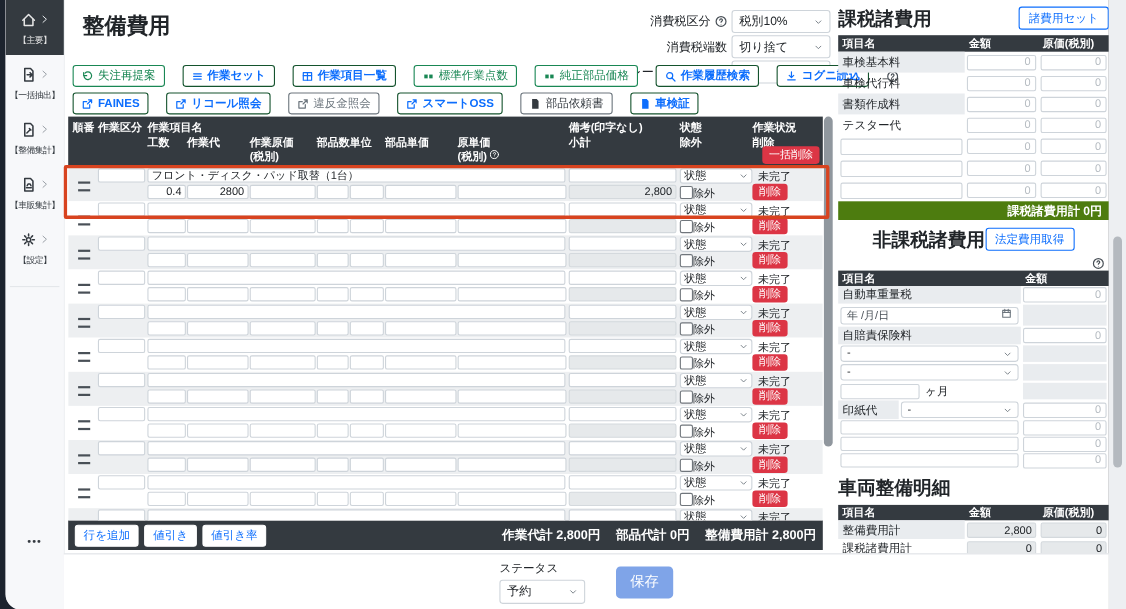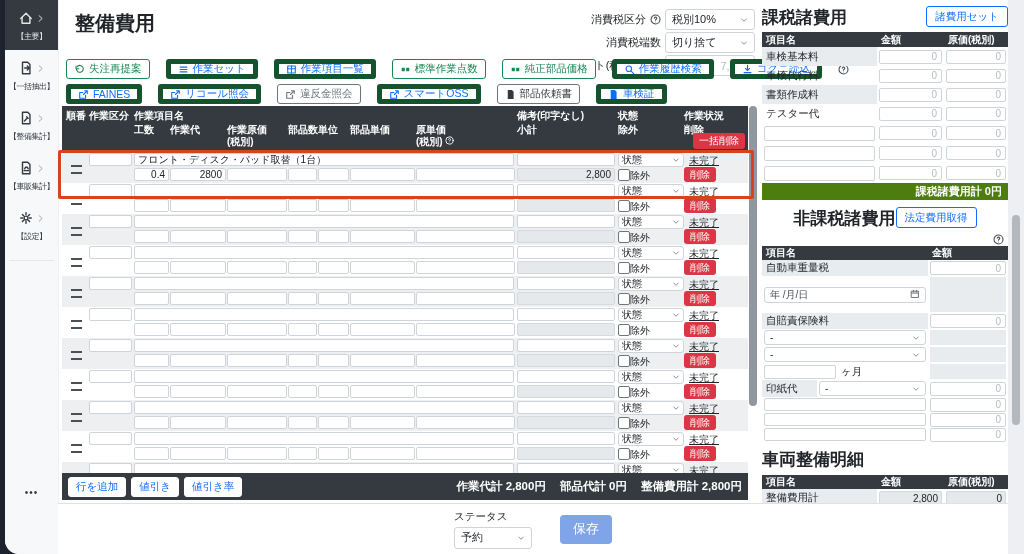--- a/index.html
+++ b/index.html
@@ -32,39 +32,39 @@
   .sel .ic{color:#6c757d;}
   .tcsel{width:90px;height:21px;font-size:11px;padding:0 6px;}
   .tcin{width:90px;height:21px;font-size:11px;border:1px solid #ced4da;border-radius:3px;box-sizing:border-box;text-align:right;padding:0 6px;color:#212529;}
   .tcin::placeholder{color:#b6bcc2;}
   
   .toolbar{position:absolute;left:8px;display:flex;gap:16px;align-items:center;}
   #tb1{top:59px;}
   #tb2{top:84px;}
   .tbtn{display:inline-flex;align-items:center;gap:4px;background:#fff;border-radius:3px;font-size:10.5px;padding:2px 7px;height:20px;cursor:pointer;font-family:inherit;box-sizing:border-box;}
   .tbtn.success{border:1px solid #198754;color:#198754;}
-  .tbtn.primary{border:5px solid #14532d;color:#0d6efd;}
+  .tbtn.primary{border:1px solid #14532d;color:#0d6efd;font-weight:bold;}
   .tbtn.secondary{border:1px solid #6c757d;color:#6c757d;}
   .tbtn.dark{border:1px solid #6c757d;color:#343a40;}
   
   .worktable{position:absolute;left:4px;top:106px;width:686px;}
   .whead{position:relative;height:46px;background:#343a40;color:#fff;font-size:10px;font-weight:600;}
   .wh{position:absolute;white-space:nowrap;}
   .bulkbtn{position:absolute;right:3px;bottom:3px;background:#dc3545;color:#fff;border:none;border-radius:3px;font-size:10px;padding:1px 6px;cursor:pointer;font-family:inherit;}
   .wbody{position:relative;height:321px;overflow:hidden;background:#fff;}
   .wrow{position:relative;height:31px;background:#fff;}
   .wrow.stripe{background:#edeff1;}
   .drag{position:absolute;left:9px;top:13px;width:11px;height:5px;border-top:2px solid #495057;border-bottom:2px solid #495057;cursor:grab;}
   .winp{position:absolute;height:13px;border:1px solid #ced4da;border-radius:2px;font-size:10px;padding:0 3px;box-sizing:border-box;color:#212529;background:#fff;font-family:inherit;}
   .winp.l1{top:1px;}
   .winp.l2{top:16px;}
   .winp.num{text-align:right;}
   .ro{position:absolute;height:13px;background:#e6e9eb;border:1px solid #d4d9dd;border-radius:2px;box-sizing:border-box;font-size:10px;text-align:right;padding:0 3px;color:#212529;line-height:12px;}
   .statsel{position:absolute;top:1px;left:556px;width:66px;height:14px;font-size:10px;padding:0 3px;}
-  .incomp{position:absolute;top:2px;left:627px;font-size:10px;color:#212529;text-decoration:underline;}
+  .incomp{position:absolute;top:2px;left:627px;font-size:10px;color:#212529;}
   .cb{position:absolute;top:17px;left:556px;width:10px;height:10px;border:1px solid #70767c;border-radius:2px;background:#fff;cursor:pointer;}
   .cbl{position:absolute;top:17px;left:568px;font-size:10px;color:#212529;}
   .delbtn{position:absolute;top:15px;left:622px;background:#dc3545;color:#fff;border:none;border-radius:3px;font-size:10px;padding:1px 6px;height:15px;line-height:12px;cursor:pointer;font-family:inherit;}
   .wfoot{height:27px;background:#343a40;display:flex;align-items:center;gap:5px;padding:0 6px;box-sizing:border-box;}
   .fbtn{background:#fff;border:1px solid #fff;border-radius:3px;color:#0d6efd;font-size:10.5px;padding:2px 7px;height:20px;cursor:pointer;font-family:inherit;}
   .ftotals{margin-left:auto;display:flex;gap:14px;color:#fff;font-size:11.5px;font-weight:700;white-space:nowrap;}
   .tscroll{position:absolute;left:691px;top:106px;width:8px;height:300px;background:#90979e;border-radius:4px;cursor:pointer;}
   .redbox{position:absolute;left:0px;top:150px;width:690px;height:43px;border:3px solid #d8431f;border-radius:2px;pointer-events:none;z-index:5;}
   
   .rightpanel{position:absolute;left:704px;top:6px;width:246px;font-size:10.5px;color:#212529;}
@@ -679,21 +679,21 @@
           </span>
         </div>
       <div class="rp-th th2">
         <span>項目名</span>
           <span>金額</span>
       </div>
       <div class="ntrow" style="height:16px">
         <div class="ntlabel">自動車重量税</div>
         <input class="rnum" placeholder="0" style="">
       </div>
-      <div class="ntrow" style="height:37px">
+      <div class="ntrow" style="height:21px">
         <div class="sel ntdate">
           <span>年 /月/日</span>
             <span class="calico"><svg class="ic" width="10" height="10" viewBox="0 0 16 16" fill="none" stroke="currentColor" stroke-width="1.6" stroke-linecap="round" stroke-linejoin="round">
                 <rect x="2.5" y="3.5" width="11" height="10"></rect>
                 <path d="M2.5 6.5h11M5.5 2v3M10.5 2v3"></path>
               </svg></span>
         </div>
         <div class="ntfill"></div>
       </div>
       <div class="ntrow" style="height:16px">

